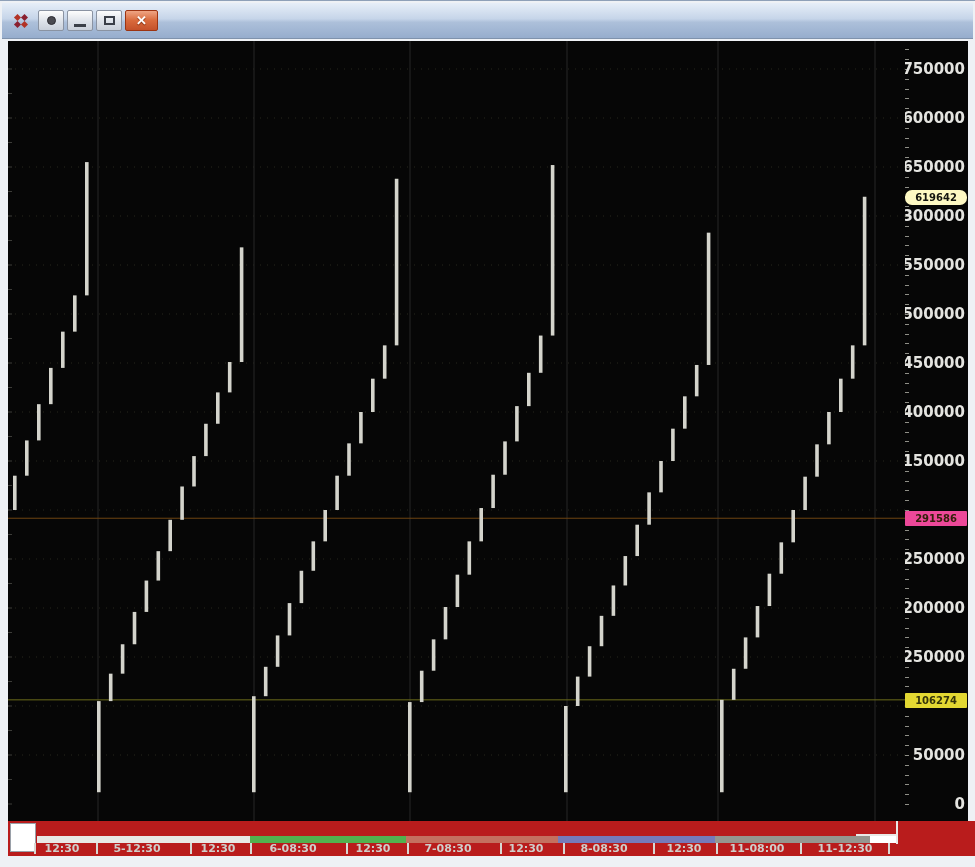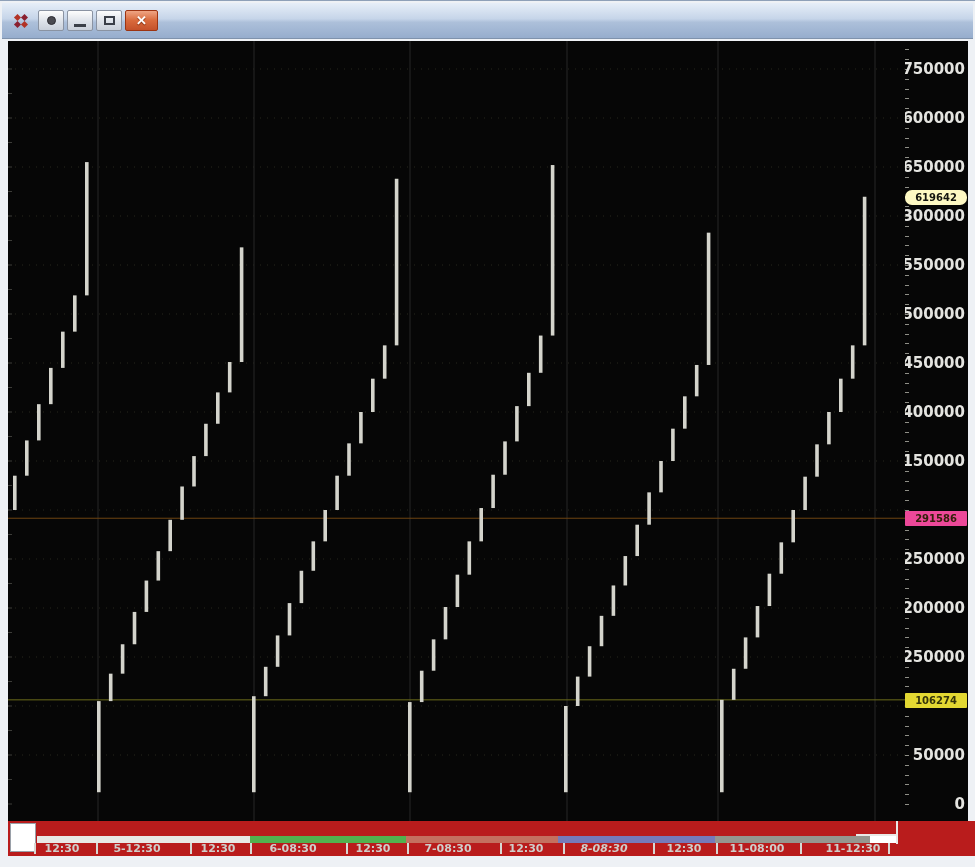--- a/index.html
+++ b/index.html
@@ -353,24 +353,24 @@
       <div class="strip-seg" style="left: 550px; width: 157px; background: rgb(118, 122, 185);"></div>
       <div class="strip-seg" style="left: 707px; width: 155px; background: rgb(150, 150, 143);"></div>
       <div class="strip-seg" style="left: 862px; width: 27px; background: rgb(255, 255, 255);"></div>
       <div class="xlabel" style="left: 54px;">12:30</div>
       <div class="xlabel" style="left: 129px;">5-12:30</div>
       <div class="xlabel" style="left: 210px;">12:30</div>
       <div class="xlabel" style="left: 285px;">6-08:30</div>
       <div class="xlabel" style="left: 365px;">12:30</div>
       <div class="xlabel" style="left: 440px;">7-08:30</div>
       <div class="xlabel" style="left: 518px;">12:30</div>
-      <div class="xlabel" style="left: 596px; font-style: italic;">8-08:30</div>
+      <div class="xlabel" style="left: 596px;">8-08:30</div>
       <div class="xlabel" style="left: 676px;">12:30</div>
       <div class="xlabel" style="left: 749px;">11-08:00</div>
-      <div class="xlabel" style="left: 837px; margin-left: 8px;">11-12:30</div>
+      <div class="xlabel" style="left: 837px;">11-12:30</div>
       <div class="xtick" style="left: 26px;"></div>
       <div class="xtick" style="left: 88px;"></div>
       <div class="xtick" style="left: 182px;"></div>
       <div class="xtick" style="left: 242px;"></div>
       <div class="xtick" style="left: 338px;"></div>
       <div class="xtick" style="left: 399px;"></div>
       <div class="xtick" style="left: 492px;"></div>
       <div class="xtick" style="left: 555px;"></div>
       <div class="xtick" style="left: 645px;"></div>
       <div class="xtick" style="left: 708px;"></div>

